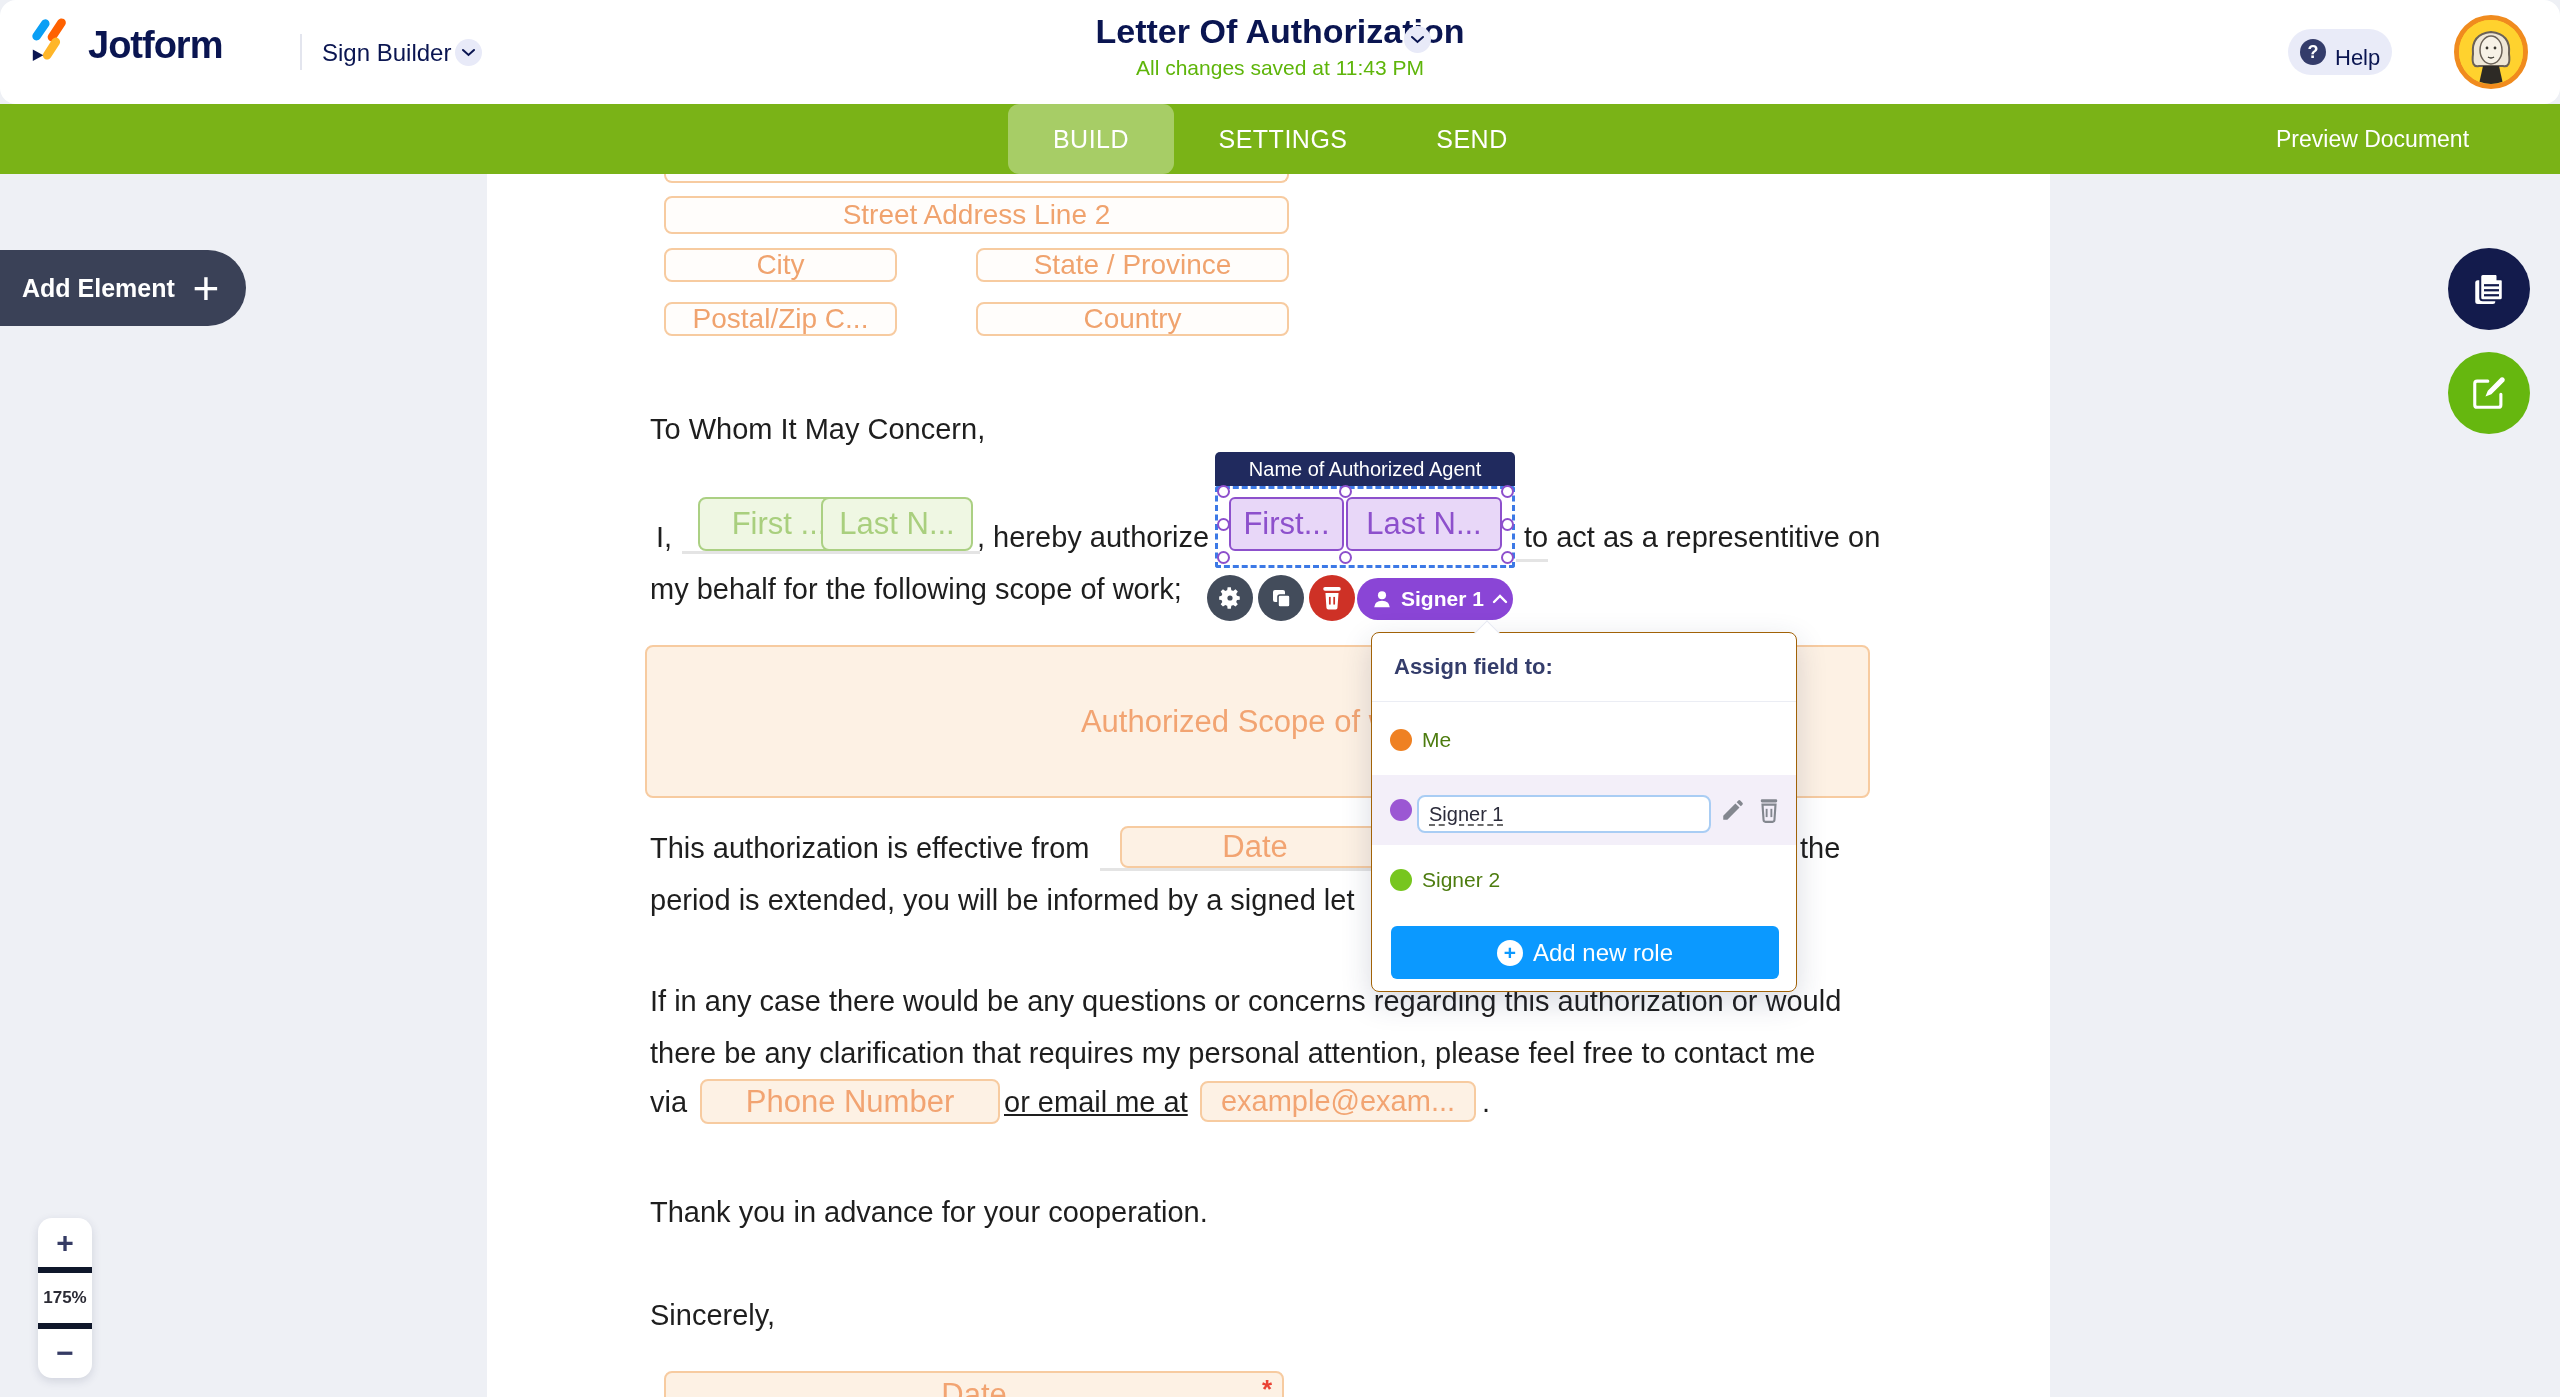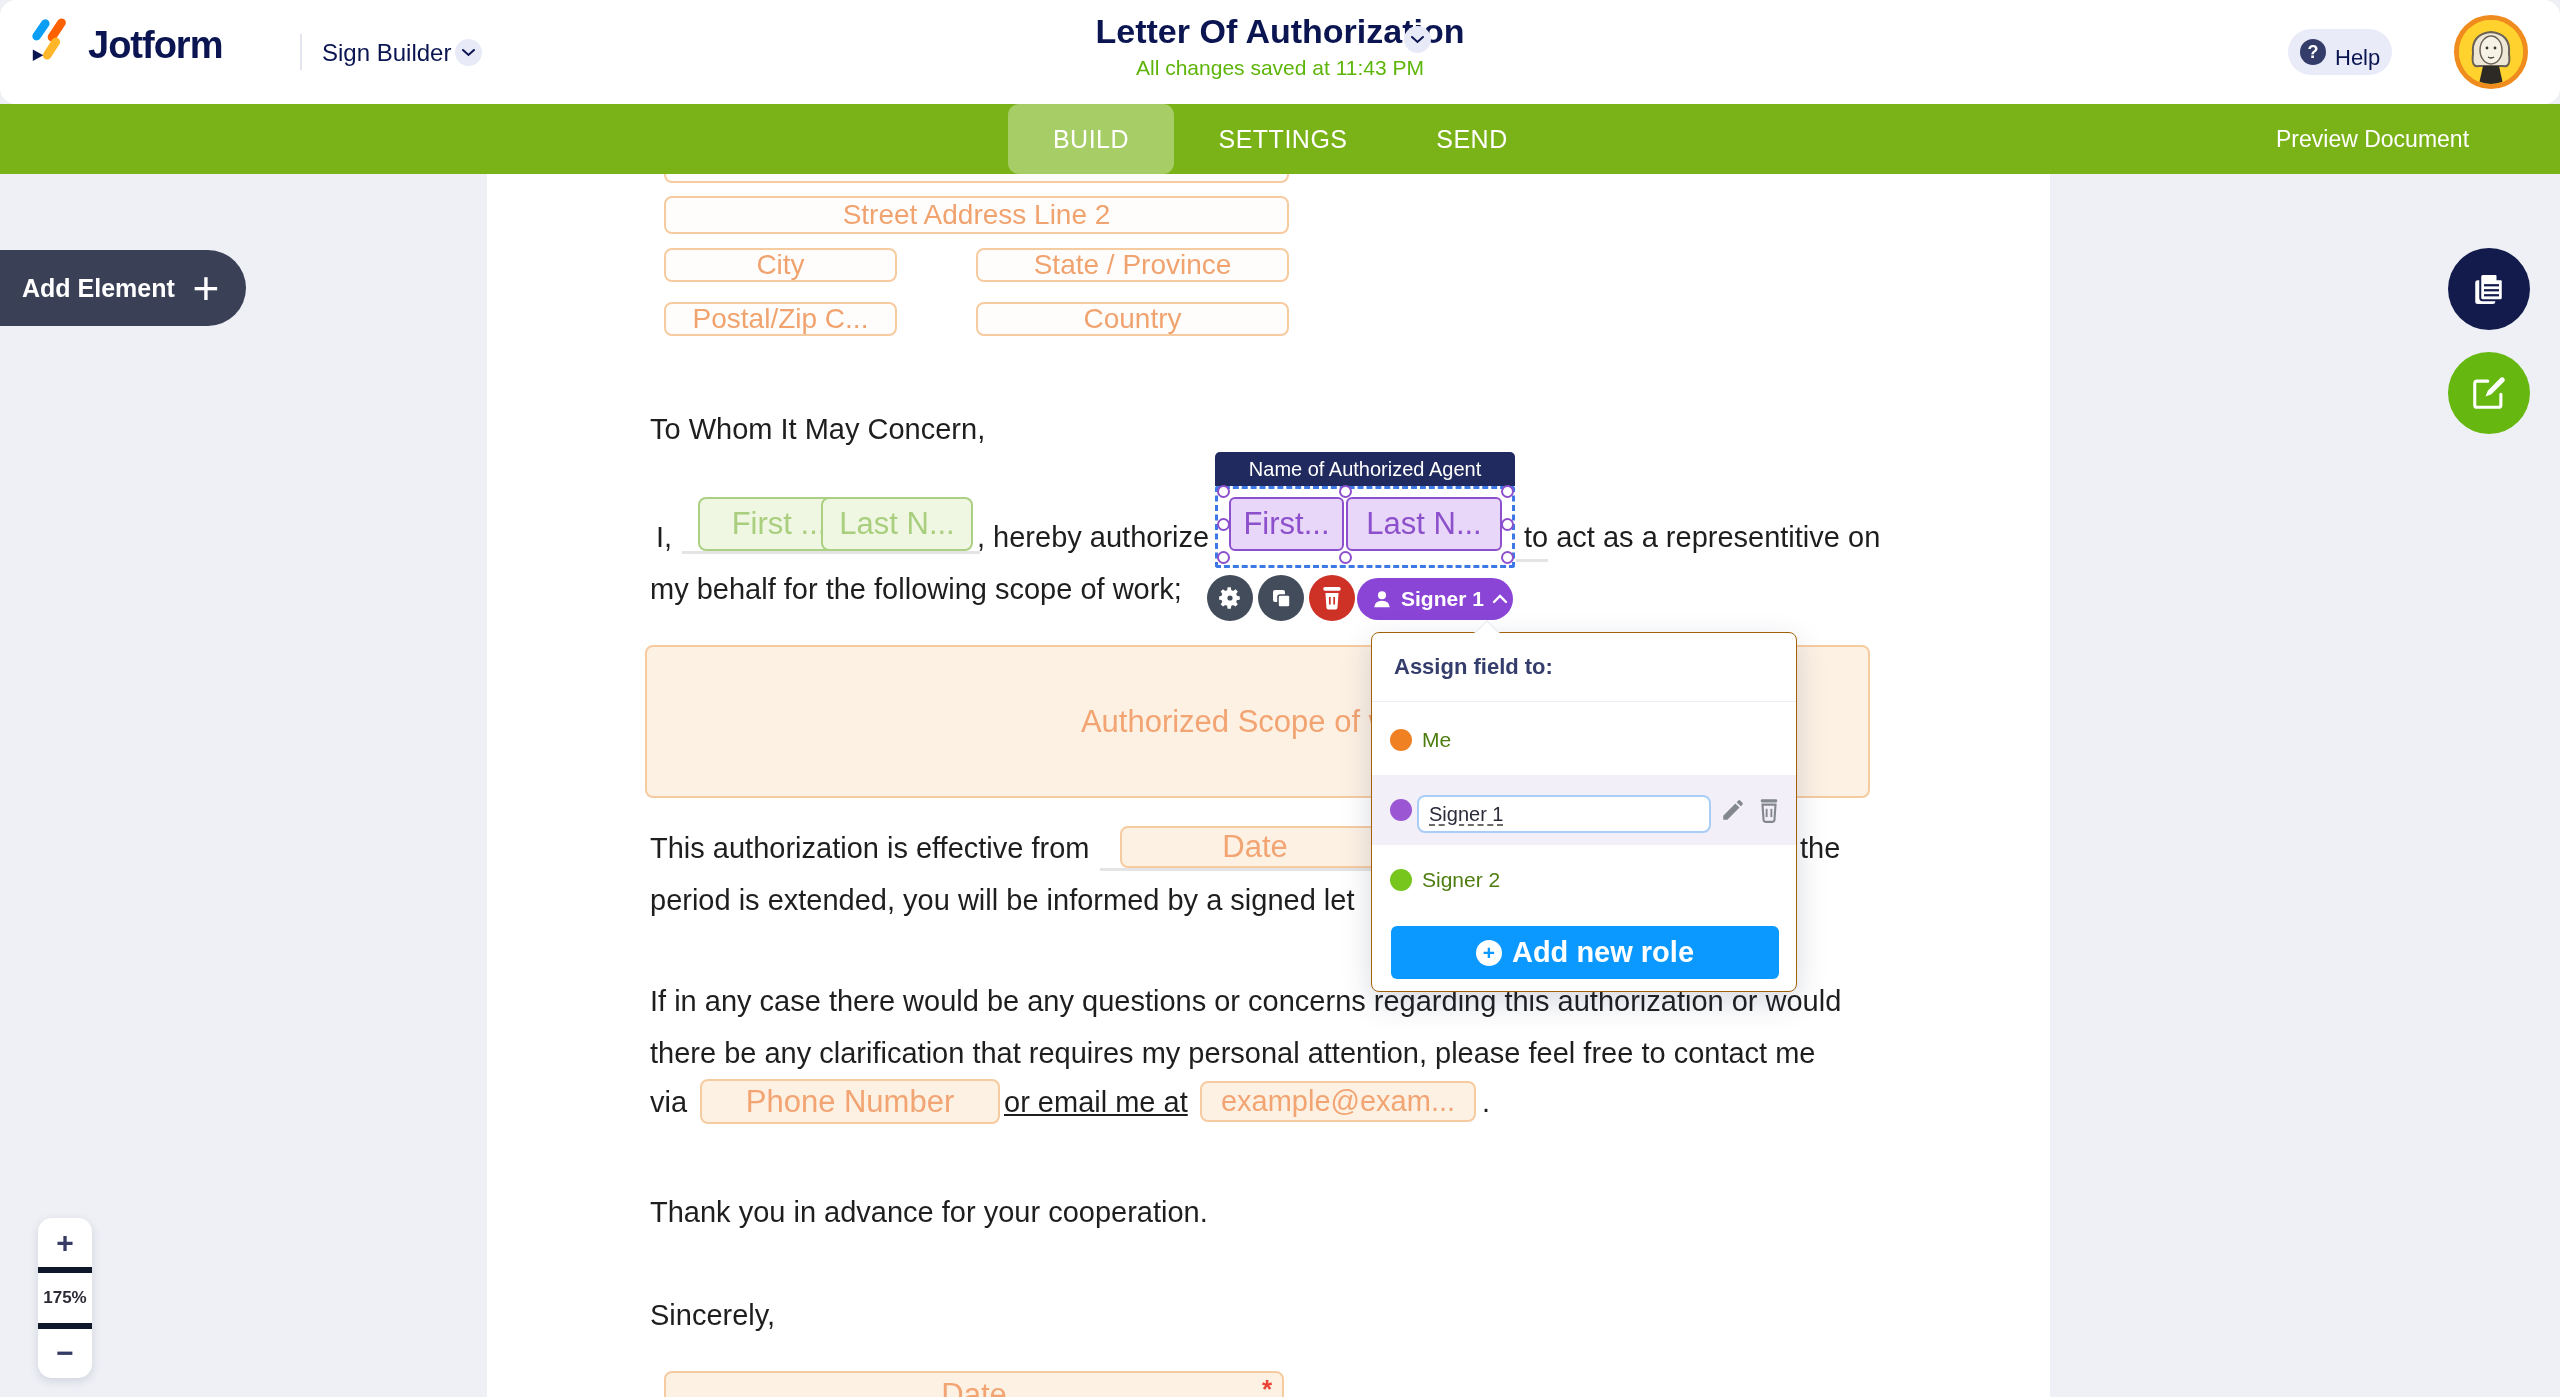--- a/index.html
+++ b/index.html
@@ -67,21 +67,21 @@
   .menu-hdr { position:absolute; left:22px; top:0; height:68px; display:flex; align-items:center; font-size:22px; font-weight:600; color:#343d6b; }
   .menu-div { position:absolute; left:0; top:68px; width:100%; height:1px; background:#ebedf4; }
   .mrow { position:absolute; left:0; width:100%; height:70px; cursor:pointer; }
   .mrow.hl { background:#f3eff9; }
   .dot { position:absolute; left:18px; top:24px; width:22px; height:22px; border-radius:50%; }
   .mrow .r-lbl { position:absolute; left:50px; top:0; height:70px; display:flex; align-items:center; font-size:21px; color:#4d7c0f; }
   .role-input { position:absolute; left:45px; top:20px; width:294px; height:38px; border:2px solid #a9cdf4; border-radius:8px; background:#ffffff; font-size:20px; color:#2b2b3a; display:flex; align-items:center; padding-left:10px; }
   .role-input span { text-decoration:underline dashed #6b6b6b 2px; text-underline-offset:4px; }
   .row-icon { position:absolute; top:22px; width:26px; height:26px; cursor:pointer; }
   .add-role { position:absolute; left:19px; top:293px; width:388px; height:53px; background:#0b99ff; border-radius:6px; display:flex; align-items:center; justify-content:center; gap:10px; cursor:pointer; }
-  .add-role .a-lbl { color:#ffffff; font-size:29px; font-weight:700;text-align:right; }
+  .add-role .a-lbl { color:#ffffff; font-size:24px; font-weight:400;text-align:right; }
   .plus-circ { width:26px; height:26px; border-radius:50%; background:#ffffff; color:#0b99ff; font-size:21px; font-weight:bold; display:flex; align-items:center; justify-content:center; }
 
   .star { position:absolute; color:#ea4335; font-size:26px; font-weight:bold; z-index:3; }
 </style>
 </head>
 <body>
 
 <div class="topbar">
   <svg class="brand-icon" viewBox="0 0 48 48">
     <line x1="9" y1="21" x2="18" y2="8" stroke="#0a9ff5" stroke-width="9" stroke-linecap="round"></line>

